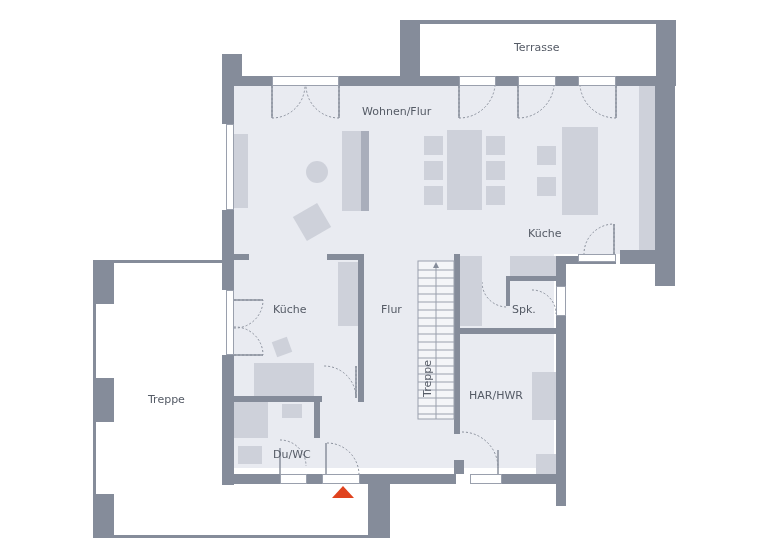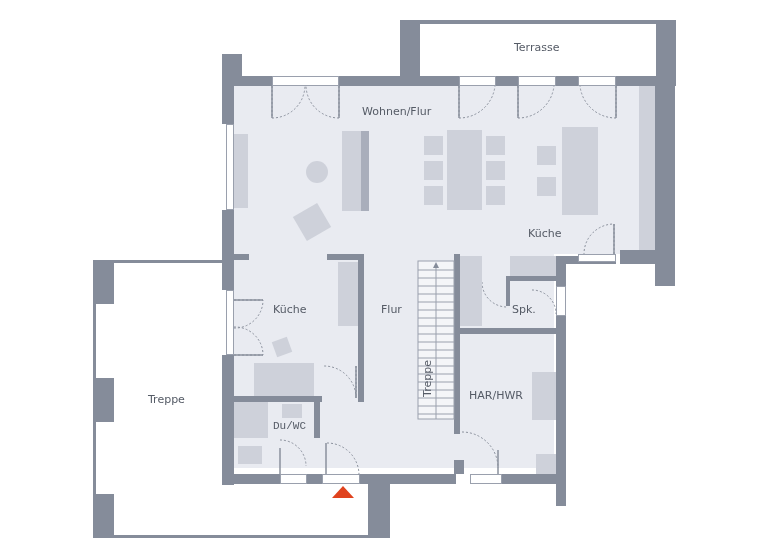--- a/index.html
+++ b/index.html
@@ -162,14 +162,14 @@
 <div class="furn" style="left:238px;top:446px;width:24px;height:18px;"></div>
 
 <div class="label" style="left:514px;top:41px;">Terrasse</div>
 <div class="label" style="left:362px;top:105px;">Wohnen/Flur</div>
 <div class="label" style="left:528px;top:227px;">Küche</div>
 <div class="label" style="left:273px;top:303px;">Küche</div>
 <div class="label" style="left:381px;top:303px;text-align:center;">Flur</div>
 <div class="label" style="left:409px;top:372px;transform:rotate(-90deg);transform-origin:center;">Treppe</div>
 <div class="label" style="left:512px;top:303px;">Spk.</div>
 <div class="label" style="left:469px;top:389px;text-align:center;">HAR/HWR</div>
-<div class="label" style="left:273px;top:420px;font-family:Liberation Mono, monospace;">Du/WC</div>
+<div class="label" style="left:273px;top:448px;">Du/WC</div>
 <div class="label" style="left:148px;top:393px;">Treppe</div>
 
 </body></html>

